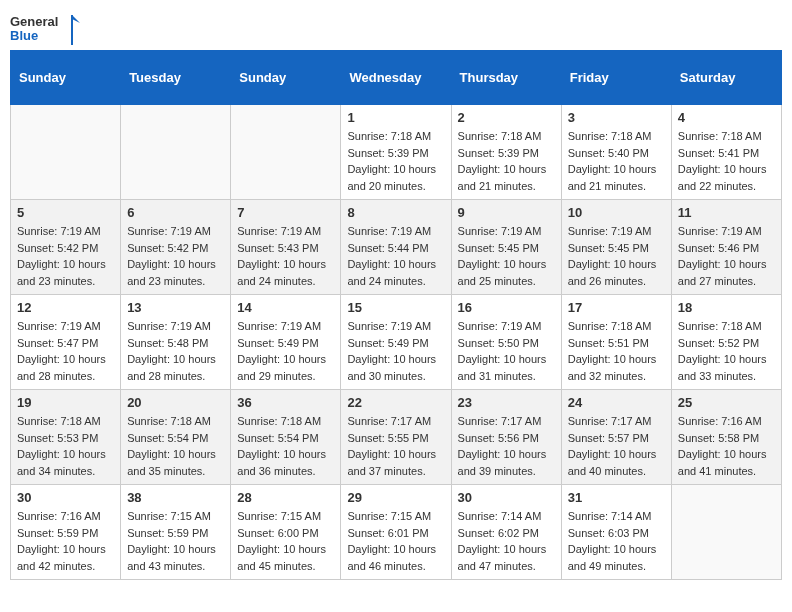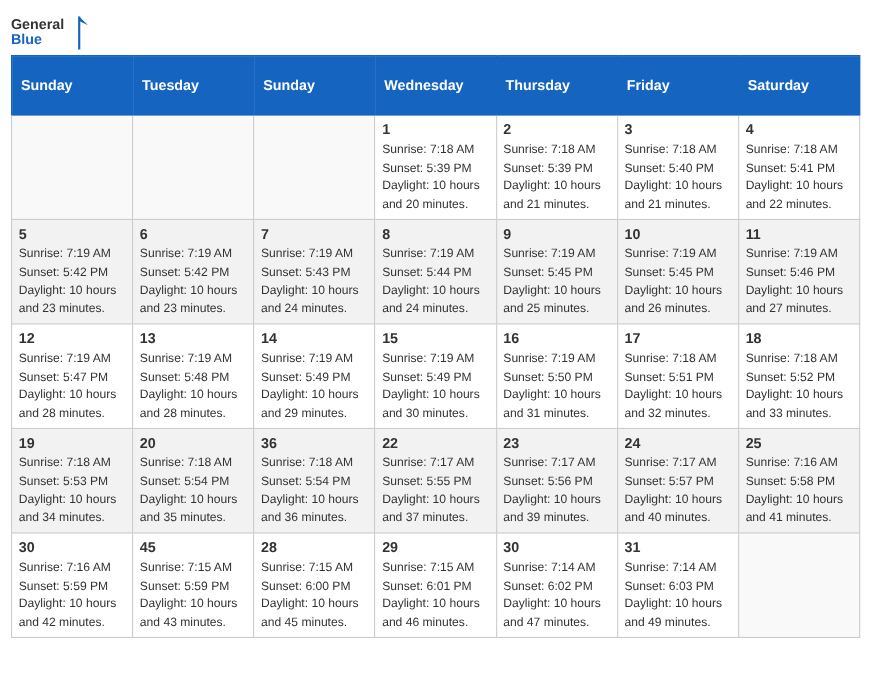--- a/index.html
+++ b/index.html
@@ -305,21 +305,21 @@
       </tr>
       <tr>
         <td>
           <span class="day-number">30</span>
           <div class="day-info" style="white-space: pre-line;">Sunrise: 7:16 AM
 Sunset: 5:59 PM
 Daylight: 10 hours
 and 42 minutes.</div>
         </td>
         <td>
-          <span class="day-number">45</span>
+          <span class="day-number">38</span>
           <div class="day-info" style="white-space: pre-line;">Sunrise: 7:15 AM
 Sunset: 5:59 PM
 Daylight: 10 hours
 and 43 minutes.</div>
         </td>
         <td>
           <span class="day-number">28</span>
           <div class="day-info" style="white-space: pre-line;">Sunrise: 7:15 AM
 Sunset: 6:00 PM
 Daylight: 10 hours

